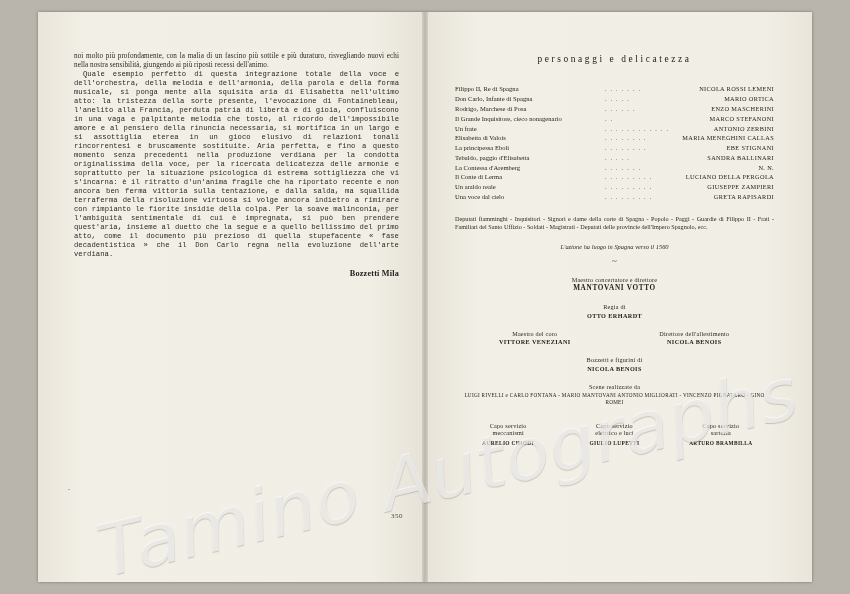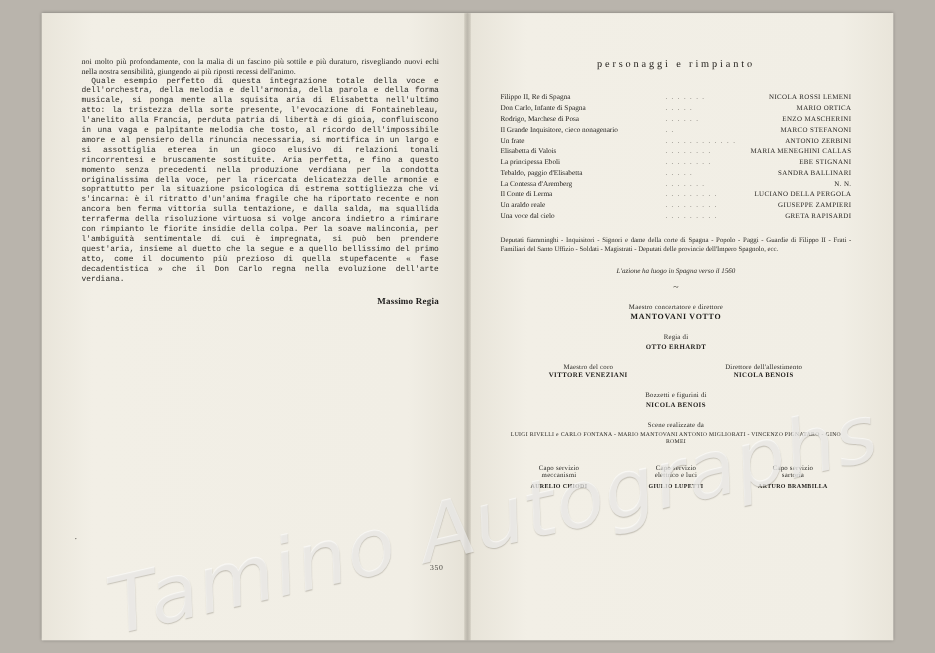--- a/index.html
+++ b/index.html
@@ -194,27 +194,27 @@
 </head>
 <body>
 
 <div class="page-spread">
 
   <div class="page page-left">
     <div class="body-text">
       <p>noi molto più profondamente, con la malia di un fascino più sottile e più duraturo, risvegliando nuovi echi nella nostra sensibilità, giungendo ai più riposti recessi dell'animo.</p>
       <p class="indent">Quale esempio perfetto di questa integrazione totale della voce e dell'orchestra, della melodia e dell'armonia, della parola e della forma musicale, si ponga mente alla squisita aria di Elisabetta nell'ultimo atto: la tristezza della sorte presente, l'evocazione di Fontainebleau, l'anelito alla Francia, perduta patria di libertà e di gioia, confluiscono in una vaga e palpitante melodia che tosto, al ricordo dell'impossibile amore e al pensiero della rinuncia necessaria, si mortifica in un largo e si assottiglia eterea in un gioco elusivo di relazioni tonali rincorrentesi e bruscamente sostituite. Aria perfetta, e fino a questo momento senza precedenti nella produzione verdiana per la condotta originalissima della voce, per la ricercata delicatezza delle armonie e soprattutto per la situazione psicologica di estrema sottigliezza che vi s'incarna: è il ritratto d'un'anima fragile che ha riportato recente e non ancora ben ferma vittoria sulla tentazione, e dalla salda, ma squallida terraferma della risoluzione virtuosa si volge ancora indietro a rimirare con rimpianto le fiorite insidie della colpa. Per la soave malinconia, per l'ambiguità sentimentale di cui è impregnata, si può ben prendere quest'aria, insieme al duetto che la segue e a quello bellissimo del primo atto, come il documento più prezioso di quella stupefacente « fase decadentistica » che il Don Carlo regna nella evoluzione dell'arte verdiana.</p>
     </div>
-    <div class="signature">Massimo Regia</div>
+    <div class="signature">Bozzetti Mila</div>
     <div class="dot-mark">.</div>
     <div class="folio-left">350</div>
   </div>
 
   <div class="page page-right">
-    <div class="cast-title">personaggi e rimpianto</div>
+    <div class="cast-title">personaggi e delicatezza</div>
 
     <table class="cast">
       <tbody>
         <tr>
           <td class="role">Filippo II, Re di Spagna</td>
           <td class="leader">. . . . . . .</td>
           <td class="singer">NICOLA ROSSI LEMENI</td>
         </tr>
         <tr>
           <td class="role">Don Carlo, Infante di Spagna</td>

